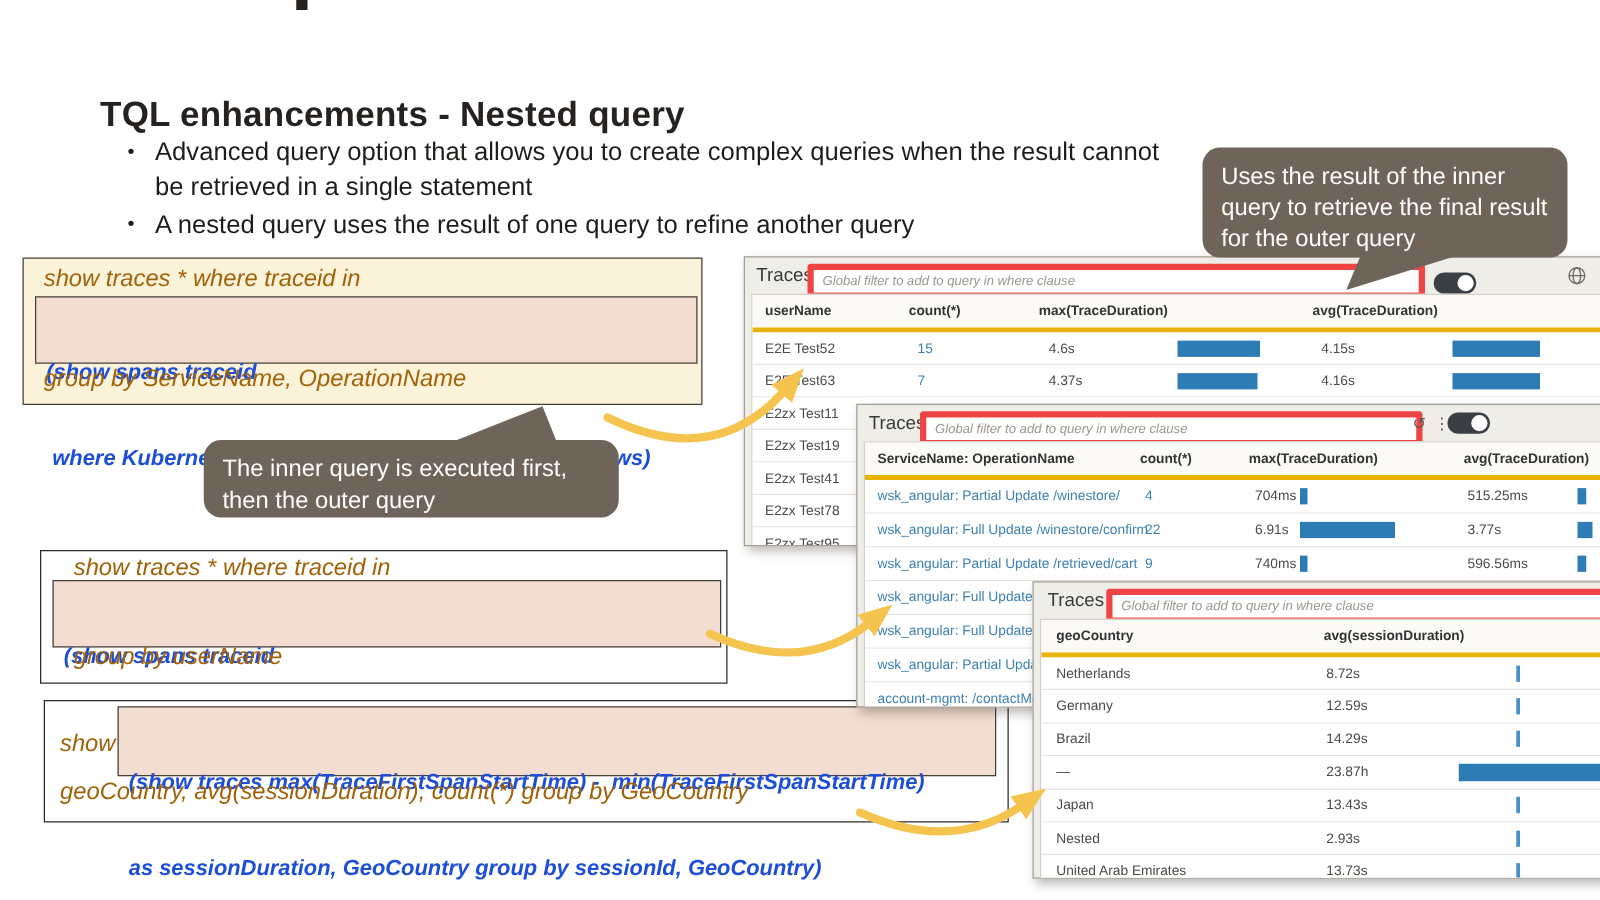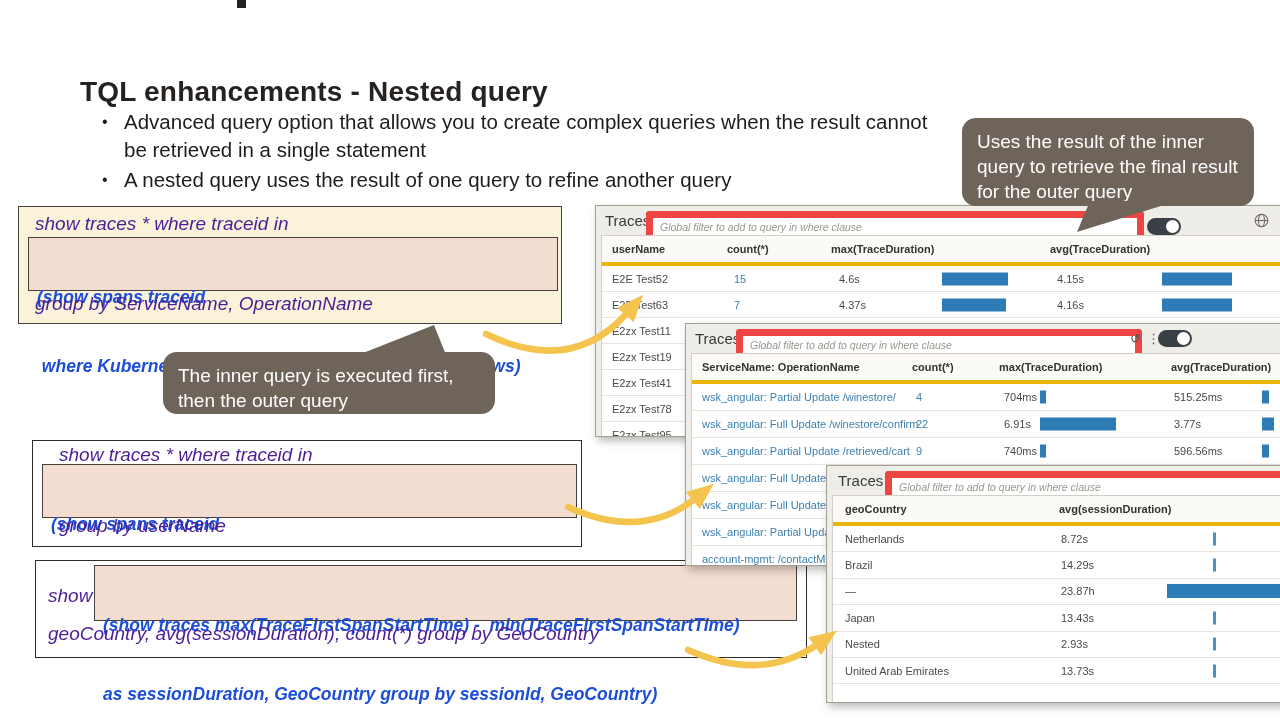--- a/index.html
+++ b/index.html
@@ -11,21 +11,21 @@
   .bullets{position:absolute;left:96px;top:108px;width:845px;margin:0;padding:0;list-style:none;}
   .bullets li{position:relative;padding-left:28px;font-size:20.5px;line-height:28px;color:#1f1c1a;margin-bottom:2px;}
   .bullets li:before{content:"•";position:absolute;left:6px;top:0;font-size:16px;color:#1f1c1a;}
   .artifact{position:absolute;left:237px;top:0;width:9px;height:8px;background:#262220;}
 
   
   .qblock{position:absolute;border:1.5px solid #45403a;font-style:italic;}
   .q1{left:18px;top:206px;width:542px;height:116px;background:#faf3da;}
   .q2{left:32px;top:440px;width:548px;height:105px;background:#ffffff;border-color:#2e2a27;}
   .q3{left:35px;top:560px;width:770px;height:96px;background:#ffffff;border-color:#2e2a27;}
-  .qline{position:absolute;font-size:19px;color:#4c1d95;white-space:pre;}
+  .qline{position:absolute;font-size:19px;color:#a16207;white-space:pre;}
   .qinner{position:absolute;background:#f3ddd1;border:1.4px solid #45403a;padding:2px 8px;
           font-weight:bold;color:#1d4ed8;font-size:17.5px;line-height:23px;white-space:pre;}
   .q1 .l1{left:16px;top:6px;}   .q1 .inner{left:9px;top:30px;right:3px;height:48px;}
   .q1 .l3{left:16px;top:86px;}
   .q2 .l1{left:26px;top:3px;}   .q2 .inner{left:9px;top:23px;right:4px;height:48px;}
   .q2 .l3{left:26px;top:74px;}
   .q3 .l1{left:12px;top:12px;margin-top:12px;}  .q3 .inner{left:58px;top:4px;width:685px;height:50px;}
   .q3 .l3{left:12px;top:62px;}
 
   
@@ -35,21 +35,21 @@
   .bubble-if{left:163px;top:352px;width:302px;height:40px;}
   .tail{position:absolute;z-index:9;}
 
   
   .panel{position:absolute;background:#efede7;border:1px solid #a39e96;box-shadow:3px 4px 8px rgba(60,55,45,.35);}
   .panel-1{left:595px;top:205px;width:690px;height:230px;z-index:1;}
   .panel-2{left:685px;top:323px;width:600px;height:241px;z-index:2;}
   .panel-3{left:826px;top:465px;width:459px;height:236px;z-index:3;}
   .ptitle{position:absolute;left:9px;top:6px;font-size:15px;color:#3a3a3a;}
   .p3 .ptitle{left:11px;}
-  .filter{position:absolute;top:5px;height:18px;background:#fff;border:7px solid #ef4444;border-radius:3px;
+  .filter{position:absolute;top:5px;height:18px;background:#fff;border:5px solid #ef4444;border-radius:3px;
           font-family:"Liberation Sans",sans-serif;font-style:italic;font-size:10.5px;color:#8e8a83;padding:0 7px;}
   .filter::placeholder{color:#9b968e;font-style:italic;}
   .rows-wrap{position:absolute;left:5px;right:5px;top:29px;bottom:0;background:#fff;
              border:1px solid #d3cfc7;border-bottom:none;overflow:hidden;}
   .colhead{position:relative;height:26px;background:#fbfaf7;border-bottom:4px solid #eab308;}
   .ch{position:absolute;top:50%;transform:translateY(-50%);font-size:11px;font-weight:bold;color:#333;white-space:nowrap;}
   .trow{position:relative;background:#fff;border-bottom:1px solid #e7e4dd;}
   .cell{position:absolute;top:50%;transform:translateY(-50%);font-size:11px;color:#4a4a48;white-space:nowrap;}
   .link{color:#3d80b0;}
   .bar{position:absolute;top:50%;transform:translateY(-50%);height:13px;background:#2e7cb5;}
@@ -238,20 +238,25 @@
         <span class="ch ch3-0">geoCountry</span>
         <span class="ch ch3-1">avg(sessionDuration)</span>
       </div>
       <div>
           <div class="trow" style="height: 25.4px;">
             <span class="cell name3">Netherlands</span>
             <span class="cell avg3">8.72s</span>
             <div class="bar bar3" style="width: 3px;"></div>
           </div>
           <div class="trow" style="height: 25.4px;">
+            <span class="cell name3">Germany</span>
+            <span class="cell avg3">12.59s</span>
+            <div class="bar bar3" style="width: 3px;"></div>
+          </div>
+          <div class="trow" style="height: 25.4px;">
             <span class="cell name3">Brazil</span>
             <span class="cell avg3">14.29s</span>
             <div class="bar bar3" style="width: 3px;"></div>
           </div>
           <div class="trow" style="height: 25.4px;">
             <span class="cell name3">—</span>
             <span class="cell avg3">23.87h</span>
             <div class="bar bar3 big" style="width: 125px;"></div>
           </div>
           <div class="trow" style="height: 25.4px;">

